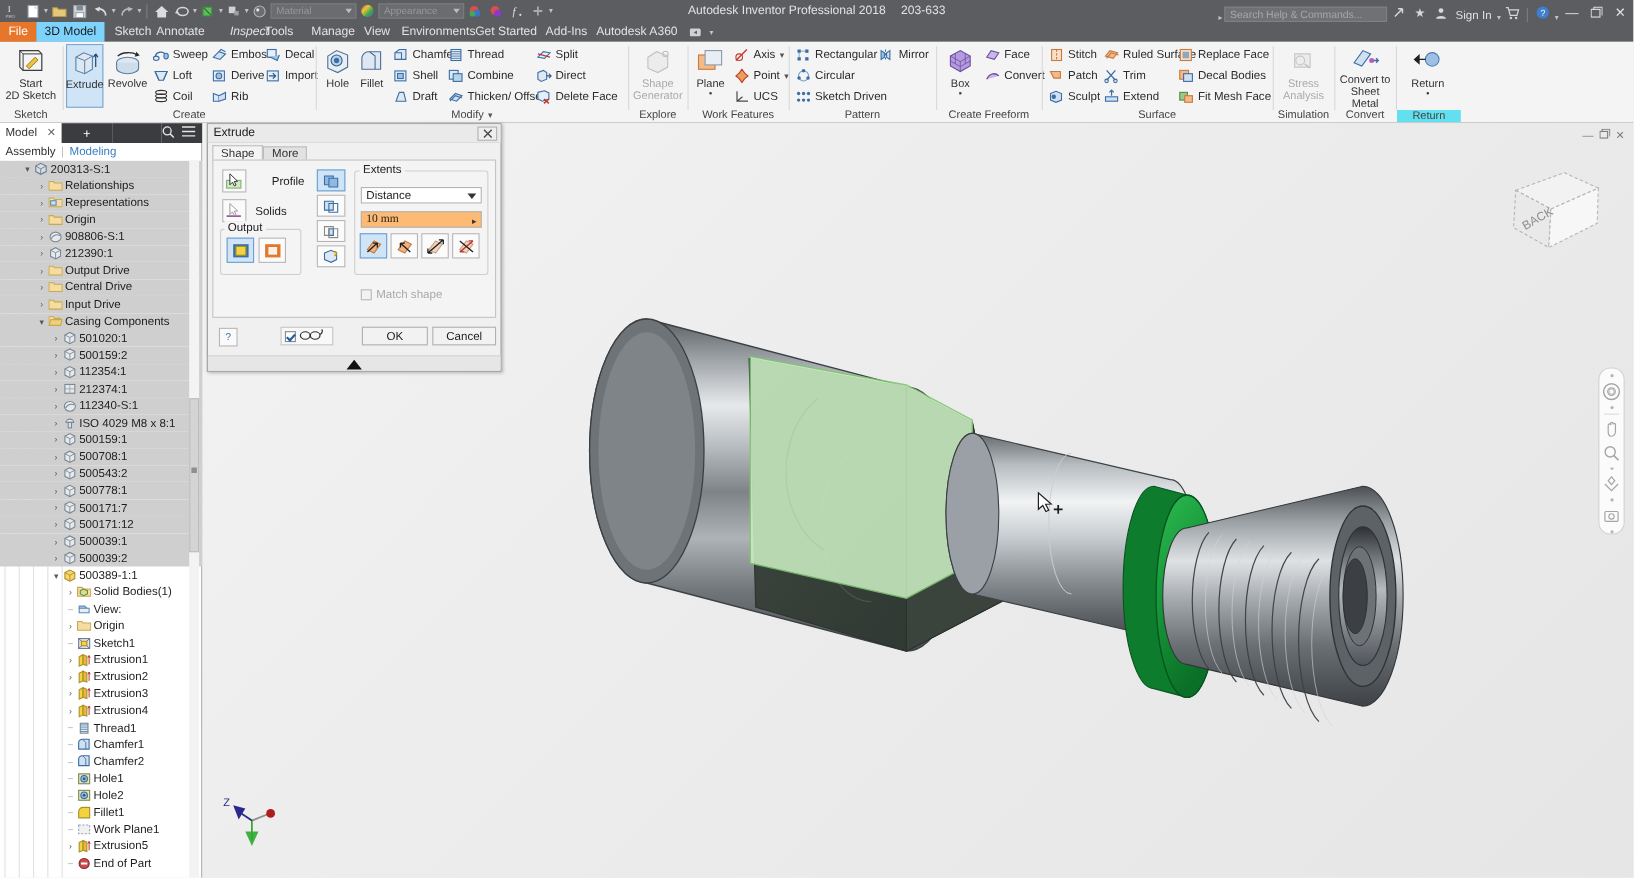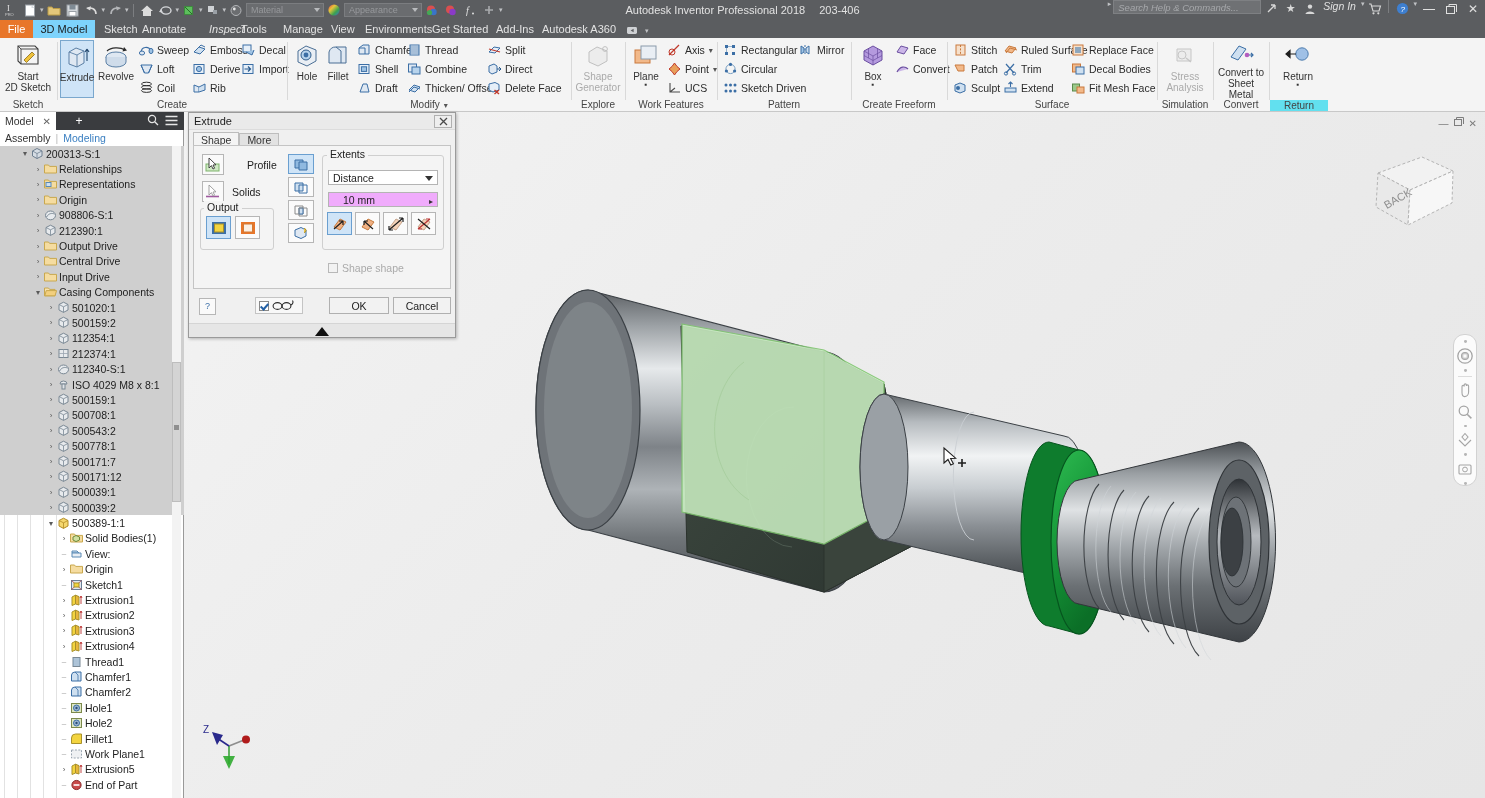--- a/index.html
+++ b/index.html
@@ -15,21 +15,21 @@
   .titlebar{position:absolute;left:0;top:0;width:1485px;height:20px;background:#5b5d60;color:#e8e8e8;}
   .qat{position:absolute;left:0;top:0;height:20px;display:flex;align-items:center;gap:1px;padding-left:2px;}
   .qicon{width:18px;height:18px;display:flex;align-items:center;justify-content:center;color:#dcdcdc;font-size:11px;}
   .qicon svg{display:block;}
   .qsep{width:1px;height:13px;background:#7c7e81;margin:0 3px;}
   .qcombo{width:78px;height:14px;background:#6a6c6f;border:1px solid #7b7d80;color:#97999c;font-size:9px;
           display:flex;align-items:center;padding-left:4px;box-sizing:border-box;position:relative;}
   .qcombo .car{position:absolute;right:3px;top:4px;border-left:3px solid transparent;border-right:3px solid transparent;border-top:4px solid #b9bbbe;}
   .apptitle{position:absolute;left:0;top:0;width:1485px;height:20px;line-height:20px;text-align:center;font-size:11px;color:#e2e2e2;pointer-events:none;}
   .apptitle .doc{margin-left:14px;}
-  .tright{position:absolute;right:2px;top:0;height:20px;display:flex;align-items:flex-start;gap:2px;font-style:italic;}
+  .tright{position:absolute;right:2px;top:0;height:20px;display:flex;align-items:flex-end;gap:2px;}
   .searchbox{width:148px;height:14px;background:#6f7174;border:1px solid #7e8083;color:#a6a8ab;font-size:9.5px;
              display:flex;align-items:center;padding-left:4px;box-sizing:border-box;}
   .tbtn{width:17px;height:17px;display:flex;align-items:center;justify-content:center;color:#d8d8d8;font-size:11px;}
   .signin{color:#e0e0e0;font-size:10.5px;padding:0 3px;}
   .wbtn{width:20px;height:18px;display:flex;align-items:center;justify-content:center;color:#e0e0e0;font-size:12px;}
   .tinyarrow{font-size:7px;color:#c0c2c5;}
 
   
   .tabbar{position:absolute;left:0;top:20px;width:1485px;height:18px;background:#5b5d60;}
   .tab{position:absolute;top:0;height:18px;line-height:18px;font-size:11px;color:#e3e3e3;padding:0 9px;box-sizing:border-box;white-space:nowrap;}
@@ -108,22 +108,22 @@
   .grpbox{position:absolute;border:1px solid #cfcfcf;border-radius:3px;box-sizing:border-box;}
   .grptitle{position:absolute;font-size:10.5px;color:#222;background:#f4f4f4;padding:0 3px;}
   .opbtn{width:25px;height:23px;border:1px solid #b6b6b6;background:#fbfbfb;display:flex;align-items:center;justify-content:center;box-sizing:border-box;}
   .opbtn.sel{background:#cfe4f7;border-color:#6a9fd0;}
   .modecol{position:absolute;left:92px;top:8px;width:30px;display:flex;flex-direction:column;gap:3px;align-items:center;}
   .modebtn{width:26px;height:20px;border:1px solid #b6b6b6;background:#fbfbfb;display:flex;align-items:center;justify-content:center;box-sizing:border-box;}
   .modebtn.sel{background:#cfe4f7;border-color:#6a9fd0;}
   .sel2{width:100%;height:15px;border:1px solid #b4b4b4;background:#fff;font-size:10.5px;color:#1d1d1d;
         display:flex;align-items:center;padding-left:4px;box-sizing:border-box;position:relative;}
   .sel2 .cr{position:absolute;right:4px;top:5px;border-left:4px solid transparent;border-right:4px solid transparent;border-top:5px solid #333;}
-  .valfield{width:100%;height:15px;border:1px solid #b4b4b4;background:#f0abfc;font-size:10.5px;color:#1d1d1d;
-        display:flex;align-items:center;padding-left:14px;box-sizing:border-box;position:relative;}
+  .valfield{width:100%;height:15px;border:1px solid #b4b4b4;background:#fdba74;font-size:10.5px;color:#1d1d1d;
+        display:flex;align-items:center;padding-left:4px;box-sizing:border-box;position:relative;font-family:Liberation Serif, serif;}
   .valfield .cr{position:absolute;right:4px;top:4px;font-size:8px;color:#333;}
   .cbrow{display:flex;align-items:center;gap:4px;font-size:10.5px;color:#aaa;}
   .cbox{width:10px;height:10px;border:1px solid #b8b8b8;background:#f2f2f2;box-sizing:border-box;}
   .cbox.on{background:#fff;position:relative;border-color:#888;}
   .cbox.on:after{content:"";position:absolute;left:2px;top:0px;width:3px;height:6px;border:solid #2360a5;border-width:0 2px 2px 0;transform:rotate(42deg);}
   .dfoot{position:absolute;left:4px;top:180px;width:258px;height:26px;display:flex;align-items:center;}
   .helpbtn{width:17px;height:17px;border:1px solid #b6b6b6;background:#fafafa;display:flex;align-items:center;justify-content:center;font-size:9px;color:#3b6fa8;box-sizing:border-box;margin-left:6px;}
   .pvbox{position:absolute;left:62px;top:4px;width:48px;height:17px;border:1px solid #c4c4c4;background:#f8f8f8;display:flex;align-items:center;gap:3px;padding-left:3px;box-sizing:border-box;}
   .dbtn{height:17px;min-width:56px;border:1px solid #b0b0b0;background:#f2f2f2;font-size:10.5px;color:#1d1d1d;
         display:flex;align-items:center;justify-content:center;box-sizing:border-box;}
@@ -253,21 +253,21 @@
       </div>
       <div class="qicon">
         <svg width="12" height="12" viewBox="0 0 12 12">
             <path d="M6 2 V10 M2 6 H10" stroke="#a8aaad" stroke-width="1.6"></path>
           </svg>
       </div>
       <div class="tinyarrow">▾</div>
     </div>
 
     <div class="apptitle">
-      <span>Autodesk Inventor Professional 2018</span><span class="doc">203-406</span>
+      <span>Autodesk Inventor Professional 2018</span><span class="doc">203-633</span>
     </div>
 
     <div class="tright">
       <span class="tinyarrow">▸</span>
       <div class="searchbox">
         <span>Search Help &amp; Commands...</span>
       </div>
       <div class="tbtn">
         <svg width="12" height="12" viewBox="0 0 12 12">
             <path d="M2 9 L9 2 M9 2 H5 M9 2 V6" stroke="#d8d8d8" stroke-width="1.3" fill="none"></path>
@@ -1609,21 +1609,21 @@
           <svg width="18" height="16" viewBox="0 0 18 16">
               <path d="M3 11 L9 3 L15 6 L9 14 Z" fill="#f5d2b8" stroke="#c4a48c"></path>
               <path d="M3 13 L15 3 M3 13 H7 M15 3 H11" stroke="#b33" stroke-width="1.2" fill="none"></path>
               <path d="M3 3 L15 13" stroke="#1f1f1f" stroke-width="1.2"></path>
             </svg>
         </span>
       </div>
 
       <div class="cbrow" style="position:absolute;left:134px;top:116px;">
         <span class="cbox"></span>
-        <span>Shape shape</span>
+        <span>Match shape</span>
       </div>
     </div>
 
     <div class="dfoot">
       <span class="helpbtn">?</span>
       <span class="pvbox">
         <span class="cbox on"></span>
         <span>
           <svg width="24" height="12" viewBox="0 0 24 12">
             <ellipse cx="5.5" cy="7" rx="4.4" ry="3.4" fill="none" stroke="#2d2d2d" stroke-width="1.1"></ellipse>

